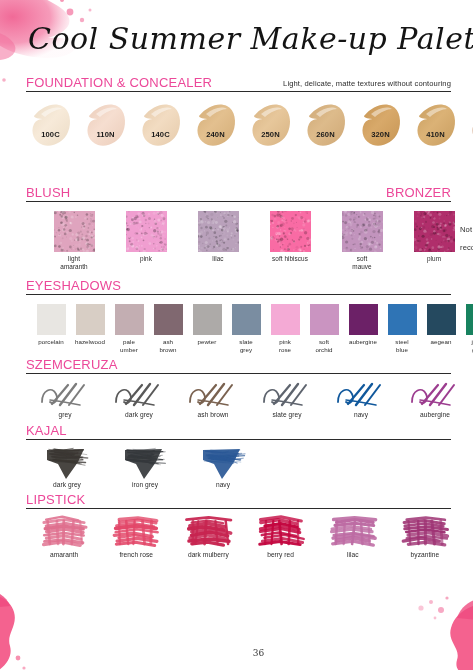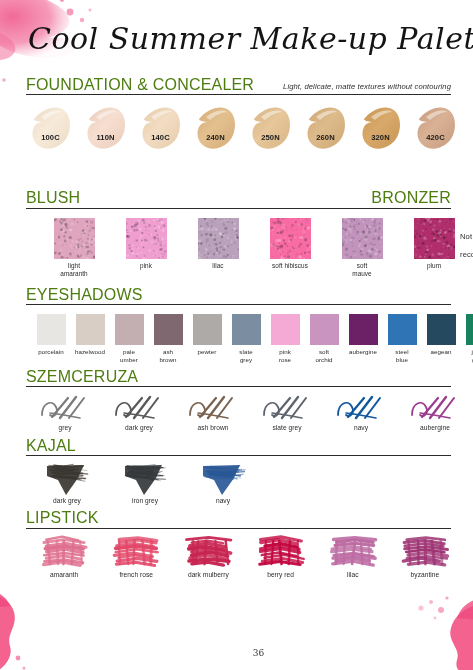--- a/index.html
+++ b/index.html
@@ -45,33 +45,33 @@
   .sec-head {
     display: flex;
     align-items: flex-end;
     gap: 10px;
     border-bottom: 1.6px solid #2b2b2b;
     padding-bottom: 1px;
   }
   .sec-head.split { justify-content: space-between; margin-top: 28px; }
 
   .sec-title {
-    font-size: 16px;
+    font-size: 13px;
     font-weight: 400;
-    color: #4d7c0f;
+    color: #ec4899;
     letter-spacing: 0.2px;
     line-height: 1.08;
   }
   .sec-note {
     font-size: 7.6px;
     color: #2d2d2d;
     padding-bottom: 2px;
     letter-spacing: 0.1px;
   }
-  .sec-note.right { margin-left: auto; font-style: italic; }
+  .sec-note.right { margin-left: auto; }
 
   
   .row {
     display: flex;
     align-items: flex-start;
     padding-top: 8px;
   }
   .cell {
     display: flex;
     flex-direction: column;
@@ -287,20 +287,34 @@
             <linearGradient id="fg7" x1="0%" y1="0%" x2="100%" y2="100%">
               <stop offset="0%" stop-color="#c79655"></stop>
               <stop offset="45%" stop-color="#d8a96a"></stop>
               <stop offset="100%" stop-color="#c79655"></stop>
             </linearGradient>
           </defs>
           <path d="M6,16 C14,6 26,2 34,6 C42,10 44,22 40,32 C36,42 24,48 15,45 C6,42 2,32 6,24 C8,20 12,19 16,19 C11,19 6,18 6,16 Z" fill="url(#fg7)"></path>
           <path d="M13,14 C20,8 29,6 34,9 C30,9 22,12 17,17 Z" fill="#ffffff" opacity="0.45"></path>
         </svg>
         <div class="found-code">320N</div>
+      </div>
+      <div class="found-cell">
+        <svg width="45" height="52" viewBox="0 0 45 52">
+          <defs>
+            <linearGradient id="fg8" x1="0%" y1="0%" x2="100%" y2="100%">
+              <stop offset="0%" stop-color="#c99e60"></stop>
+              <stop offset="45%" stop-color="#dbb276"></stop>
+              <stop offset="100%" stop-color="#c99e60"></stop>
+            </linearGradient>
+          </defs>
+          <path d="M6,16 C14,6 26,2 34,6 C42,10 44,22 40,32 C36,42 24,48 15,45 C6,42 2,32 6,24 C8,20 12,19 16,19 C11,19 6,18 6,16 Z" fill="url(#fg8)"></path>
+          <path d="M13,14 C20,8 29,6 34,9 C30,9 22,12 17,17 Z" fill="#ffffff" opacity="0.45"></path>
+        </svg>
+        <div class="found-code">410N</div>
       </div>
       <div class="found-cell">
         <svg width="45" height="52" viewBox="0 0 45 52">
           <defs>
             <linearGradient id="fg9" x1="0%" y1="0%" x2="100%" y2="100%">
               <stop offset="0%" stop-color="#c79c7e"></stop>
               <stop offset="45%" stop-color="#d9b195"></stop>
               <stop offset="100%" stop-color="#c79c7e"></stop>
             </linearGradient>
           </defs>

